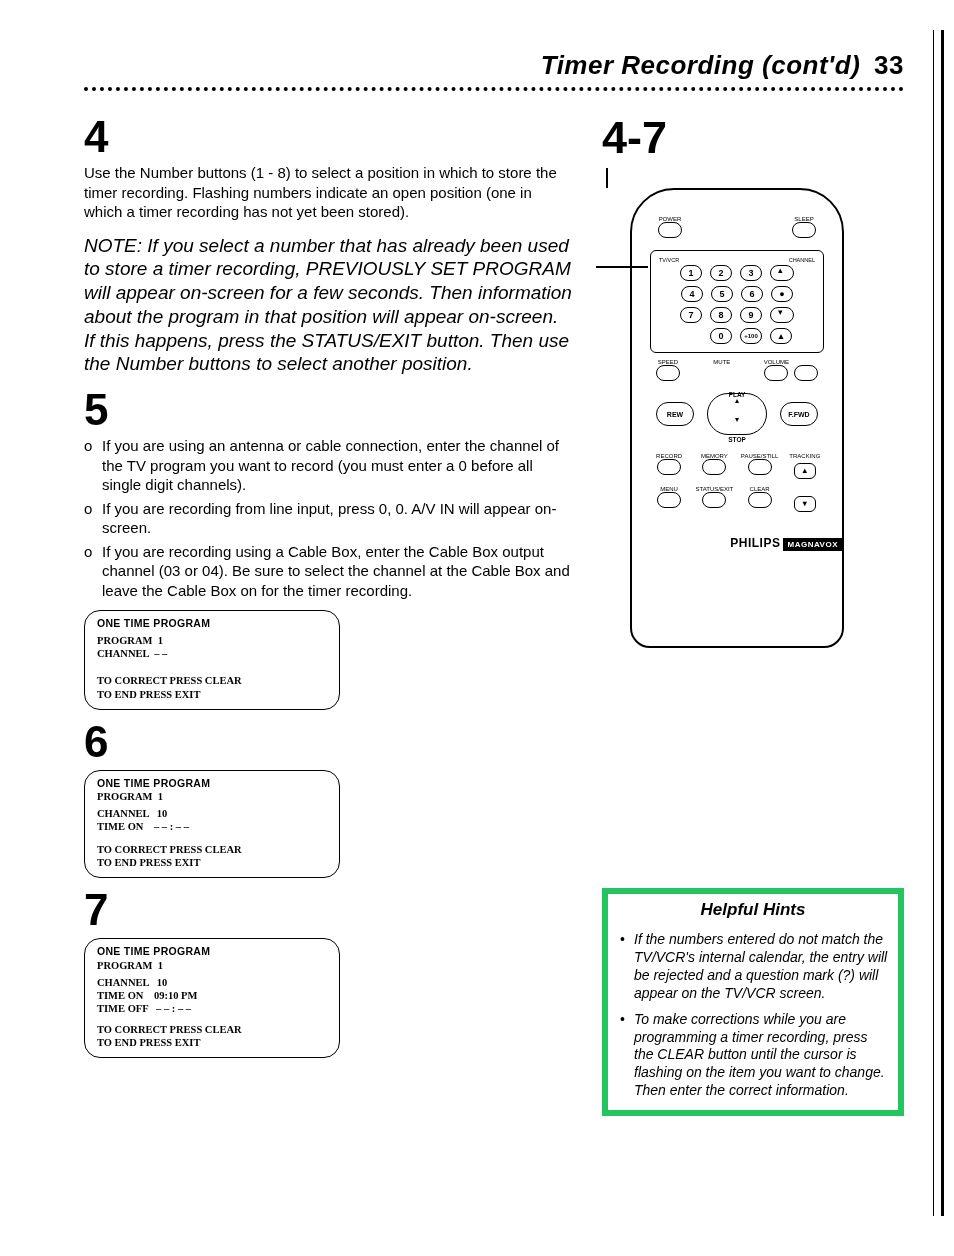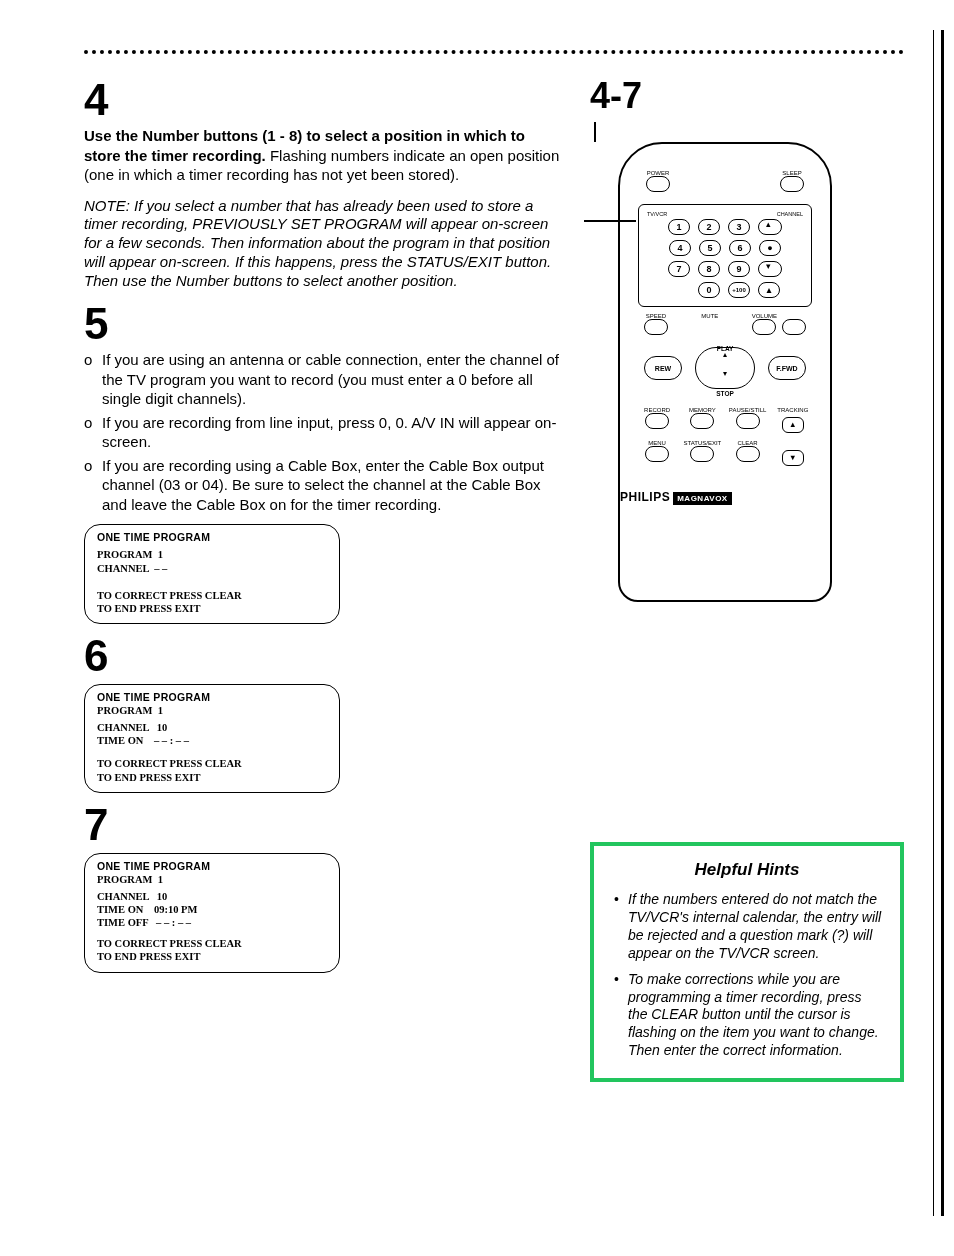--- a/index.html
+++ b/index.html
@@ -32,22 +32,22 @@
   .col-right { flex: 1; position: relative; }
 
   .big-step {
     font-weight: 900;
     font-size: 44px;
     line-height: 1;
     margin: 0 0 4px 0;
     font-family: "Arial Black", Arial, sans-serif;
   }
   p { margin: 0 0 12px 0; font-size: 15px; line-height: 1.3; }
-  .bold { font-weight: 700; }
-  .note { font-style: italic; font-size: 15px; line-height: 1.25; }
+  .bold { font-weight: 400; }
+  .note { font-style: italic; font-size: 19px; line-height: 1.25; }
   ul.circlelist { list-style: none; padding-left: 0; margin: 0 0 10px 0; }
   ul.circlelist li { font-size: 15px; line-height: 1.3; display: flex; margin-bottom: 4px; }
   ul.circlelist li .marker { width: 18px; flex: none; }
 
   .osd {
     border: 1px solid #000;
     border-radius: 16px;
     padding: 6px 12px 8px 12px;
     width: 230px;
     font-size: 10.5px;
@@ -61,21 +61,21 @@
 
   .continue {
     font-weight: 700;
     font-style: italic;
     font-size: 18px;
     margin-top: 6px;
   }
 
   .big47 {
     font-weight: 900;
-    font-size: 36px;
+    font-size: 45px;
     font-family: "Arial Black", Arial, sans-serif;
     line-height: 1;
     margin-bottom: 8px;
   }
 
   
   .remote {
     width: 210px;
     height: 430px;
     border: 2px solid #000;
@@ -109,33 +109,33 @@
   .remote .three { display: flex; justify-content: space-between; padding: 0 24px; margin-bottom: 8px; }
   .navbox {
     width: 158px; margin: 4px auto 8px; position: relative; 
   }
   .navbox .center-oval {
     width: 58px; height: 40px; border:1.5px solid #000; border-radius: 28px; margin: 0 auto;
     position: relative;
   }
   .navbox .cap { font-size:6.5px; font-weight:700; text-align:center; position:absolute; }
   .navbox .side { width:36px; height:22px; border:1.5px solid #000; border-radius:14px; font-size:7px; font-weight:700; display:flex; align-items:center; justify-content:center; position:absolute; top:9px; background:#fff;}
-  .brand { text-align:left; margin-top: 24px; font-size:12px; font-weight:800; letter-spacing:0.5px;}
+  .brand { text-align:right; margin-top: 24px; font-size:12px; font-weight:800; letter-spacing:0.5px;}
   .brand .box { border:1px solid #000; font-size:8px; padding:1px 3px; margin-left:3px; background:#000; color:#fff;}
 
   .remote-pointer {
     position: absolute; border-top: 2px solid #000; height: 0;
   }
 
   
   .hints {
-    border: 4px solid #22c55e;
+    border: 6px solid #22c55e;
     margin-top: 310px;
     width: 290px;
-    padding: 8px;
+    padding: 0;
     font-size: 14px;
   }
   .hints .hh-title {
     text-align: center; font-weight: 700; font-style: italic;
     font-size: 17px; padding: 6px 0 4px; border-bottom: 1px solid #fff;
   }
   .hints ul { list-style: none; margin: 6px 10px 10px 12px; padding: 0; }
   .hints li { font-style: italic; font-size: 14px; line-height: 1.28; display:flex; margin-bottom:8px;}
   .hints li .dot { width:14px; flex:none; font-style:normal; }
 
@@ -149,20 +149,24 @@
   }
 </style>
 </head>
 <body>
 
 <div class="edge-line"></div>
 <div class="edge-line2"></div>
 
 <div class="page">
 
+  <div class="header">
+    <span>Timer Recording (cont'd)</span>
+    <span class="pagenum">33</span>
+  </div>
   <hr class="dotted">
 
   <div class="columns">
 
     <div class="col-left">
 
       <div class="big-step">4</div>
       <p>
         <span class="bold">Use the Number buttons (1 - 8) to select a position in which to store the timer recording.</span>
         <span> Flashing numbers indicate an open position (one in which a timer recording has not yet been stored).</span>

